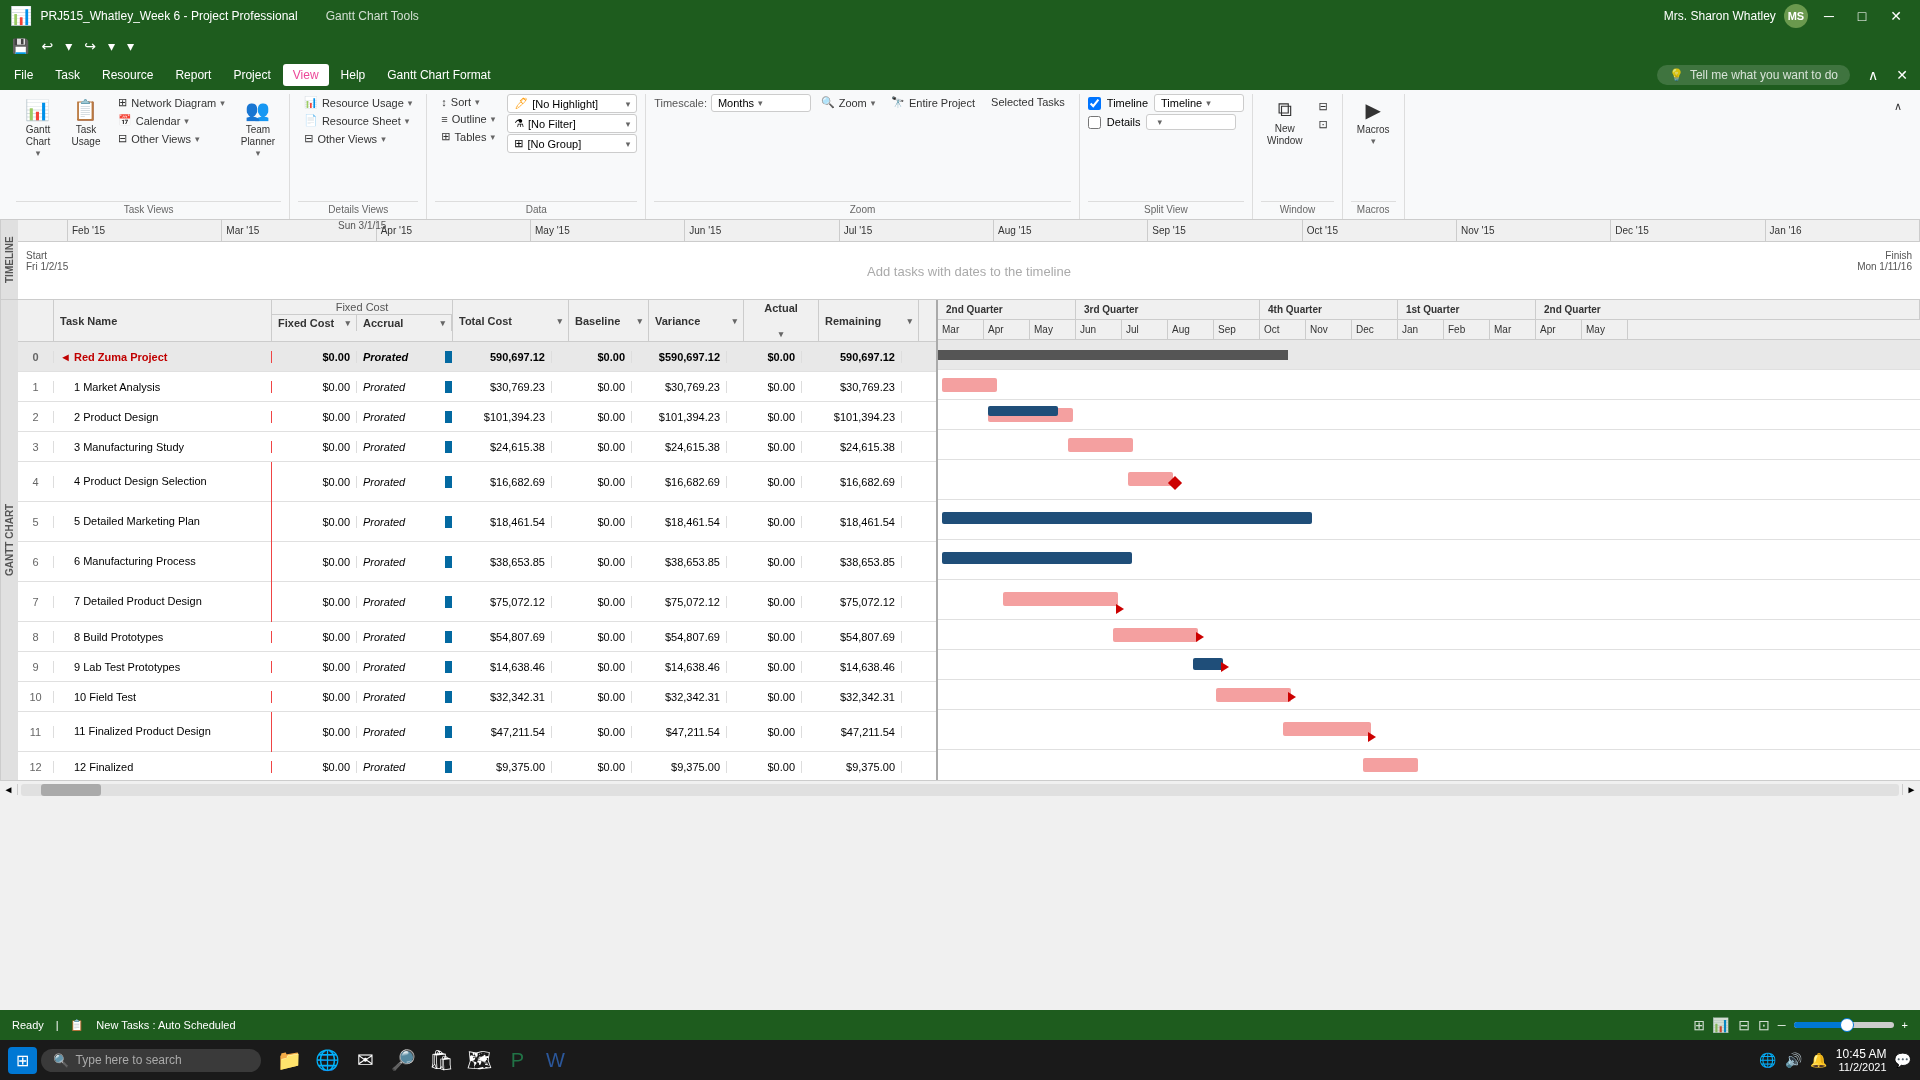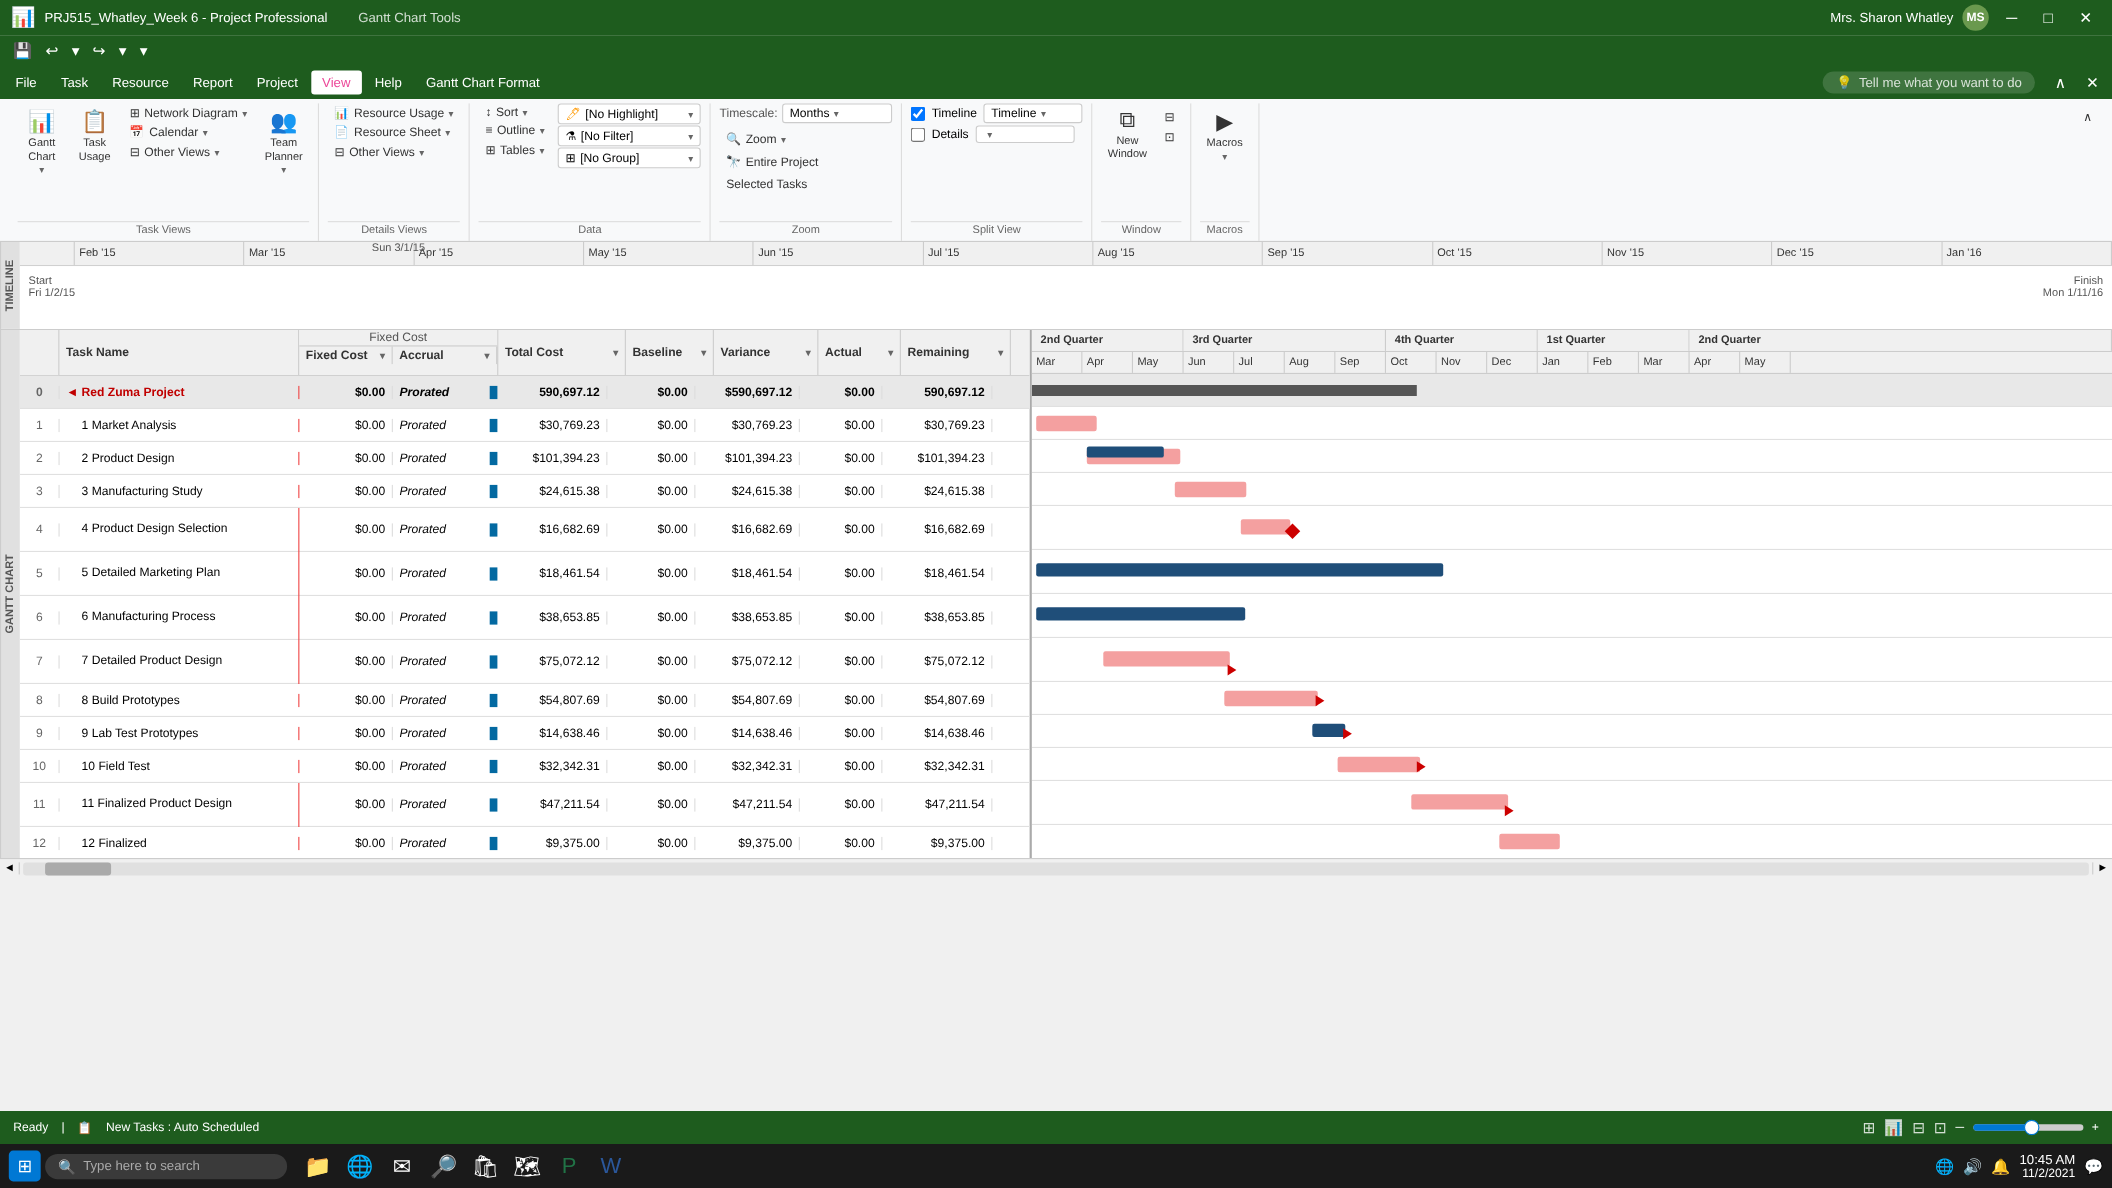--- a/index.html
+++ b/index.html
@@ -582,21 +582,21 @@
             <span>⊞</span>
             <span style="flex:1;">[No Group]</span>
             <span class="dropdown-arrow">▾</span>
           </div>
         </div>
       </div>
       <div class="ribbon-group-label">Data</div>
     </div>
 
     <div class="ribbon-group">
-      <div class="ribbon-items" style="flex-direction:column; align-items:flex-start;">
+      <div class="ribbon-items" style="align-items:flex-start;">
         <div style="display:flex; align-items:center; gap:4px; margin-bottom:2px;">
           <span style="font-size:11px; color:#555;">Timescale:</span>
           <div class="data-combo" style="min-width:100px;">
             <span>Months</span>
             <span class="dropdown-arrow">▾</span>
           </div>
         </div>
         <div style="display:flex; align-items:center; gap:4px;">
           <button class="ribbon-btn-small">
             <span>🔍</span>
@@ -694,20 +694,21 @@
       <div class="timeline-month">Oct '15</div>
       <div class="timeline-month">Nov '15</div>
       <div class="timeline-month">Dec '15</div>
       <div class="timeline-month">Jan '16</div>
     </div>
     <div class="timeline-body">
       <div style="position:absolute; left:8px; top:8px; font-size:10px; color:#555;">
         <div>Start</div>
         <div>Fri 1/2/15</div>
       </div>
+      <div class="timeline-placeholder">Add tasks with dates to the timeline</div>
       <div style="position:absolute; right:8px; top:8px; font-size:10px; color:#555; text-align:right;">
         <div>Finish</div>
         <div>Mon 1/11/16</div>
       </div>
     </div>
   </div>
 </div>
 
 <div style="display:flex; height:480px; background:white; overflow:hidden;">
 
@@ -739,21 +740,21 @@
         <span class="sort-arrow">▾</span>
       </div>
       <div class="col-header" style="width:80px;">
         <span>Baseline</span>
         <span class="sort-arrow">▾</span>
       </div>
       <div class="col-header" style="width:95px;">
         <span>Variance</span>
         <span class="sort-arrow">▾</span>
       </div>
-      <div class="col-header" style="width:75px;">
+      <div class="col-header" style="width:75px;flex-direction:column;">
         <span>Actual</span>
         <span class="sort-arrow">▾</span>
       </div>
       <div class="col-header" style="width:100px;">
         <span>Remaining</span>
         <span class="sort-arrow">▾</span>
       </div>
     </div>
 
     <div class="table-body" style="height:438px; overflow-y:auto;">

